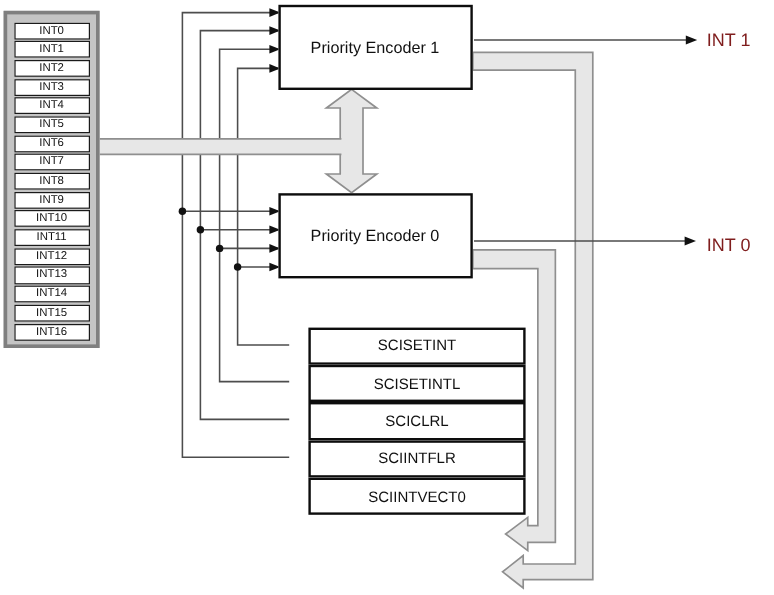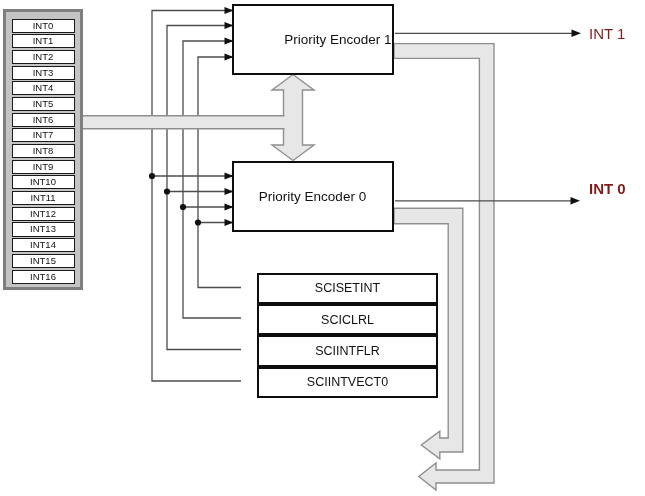--- a/index.html
+++ b/index.html
@@ -21,38 +21,38 @@
     background:#fff;border:1px solid #1a1a1a;
     font-size:9.5px;line-height:11.8px;text-align:center;color:#111;
   }
   
   .encoder-box{
     position:absolute;left:231.5px;width:162px;height:71px;box-sizing:border-box;
     background:#fff;border:2.6px solid #0d0d0d;
     display:flex;align-items:center;justify-content:center;
     font-size:13.5px;color:#111;
   }
-  .enc1{top:3.5px;justify-content:flex-end;} .enc0{top:160.5px;}
+  .enc1{top:3.5px;} .enc0{top:160.5px;}
   
   .register-stack{
     position:absolute;left:241px;top:272.5px;width:181px;
     display:flex;flex-direction:column;
   }
   .register-box{
     box-sizing:border-box;width:181px;height:31.35px;flex:0 0 31.35px;
     background:#fff;border:2.2px solid #0d0d0d;
     display:flex;align-items:center;justify-content:center;
     font-size:12.5px;color:#111;margin-left:16px;
   }
   
   .out-label{
     position:absolute;left:589px;height:18px;line-height:18px;
     font-size:15px;color:#7f1d1d;white-space:nowrap;
   }
-  .out1{top:24.5px;} .out0{top:180px;font-weight:bold;}
+  .out1{top:24.5px;} .out0{top:196px;}
 </style>
 </head>
 <body>
 
 <div class="canvas">
 
   <svg class="layer" width="645" height="496" viewBox="0 0 645 496">
 
     <g stroke="var(--line-color,#4d4d4d)" stroke-width="1.3" fill="none">
       <path d="M232.5,10.5 H152 V381 H241"></path>
@@ -127,20 +127,21 @@
 
   <div class="encoder-box enc1">
     <span>Priority Encoder 1</span>
   </div>
   <div class="encoder-box enc0">
     <span>Priority Encoder 0</span>
   </div>
 
   <div class="register-stack">
     <div class="register-box">SCISETINT</div>
+    <div class="register-box">SCISETINTL</div>
     <div class="register-box">SCICLRL</div>
     <div class="register-box">SCIINTFLR</div>
     <div class="register-box">SCIINTVECT0</div>
   </div>
 
   <div class="out-label out1">INT 1</div>
   <div class="out-label out0">INT 0</div>
 
 </div>
 

